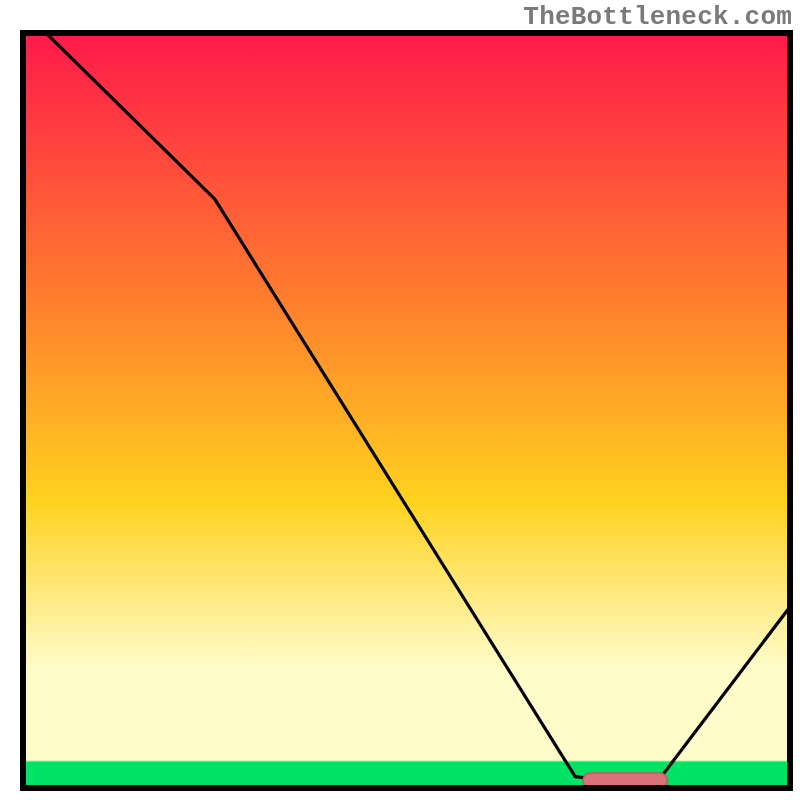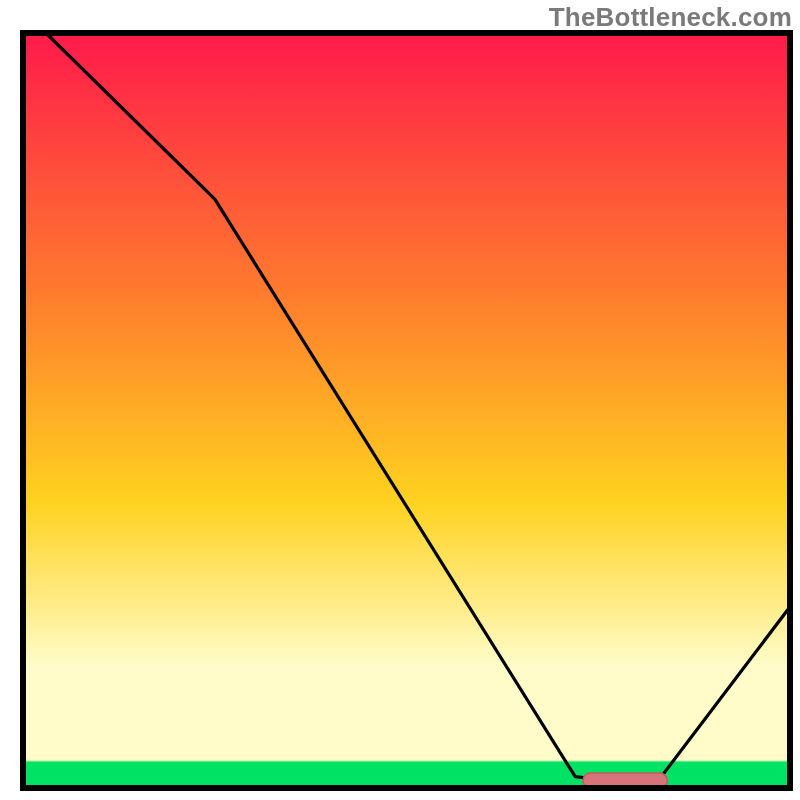--- a/index.html
+++ b/index.html
@@ -18,20 +18,21 @@
   }
   .watermark {
     position: absolute;
     top: 2px;
     right: 8px;
     font-size: 26px;
     font-weight: 600;
     color: #7a7a7a;
     letter-spacing: 0.2px;
     z-index: 5;
+    font-family: Liberation Mono, monospace;
   }
   svg.plot {
     position: absolute;
     left: 0;
     top: 0;
     width: 800px;
     height: 800px;
     display: block;
   }
 </style>

